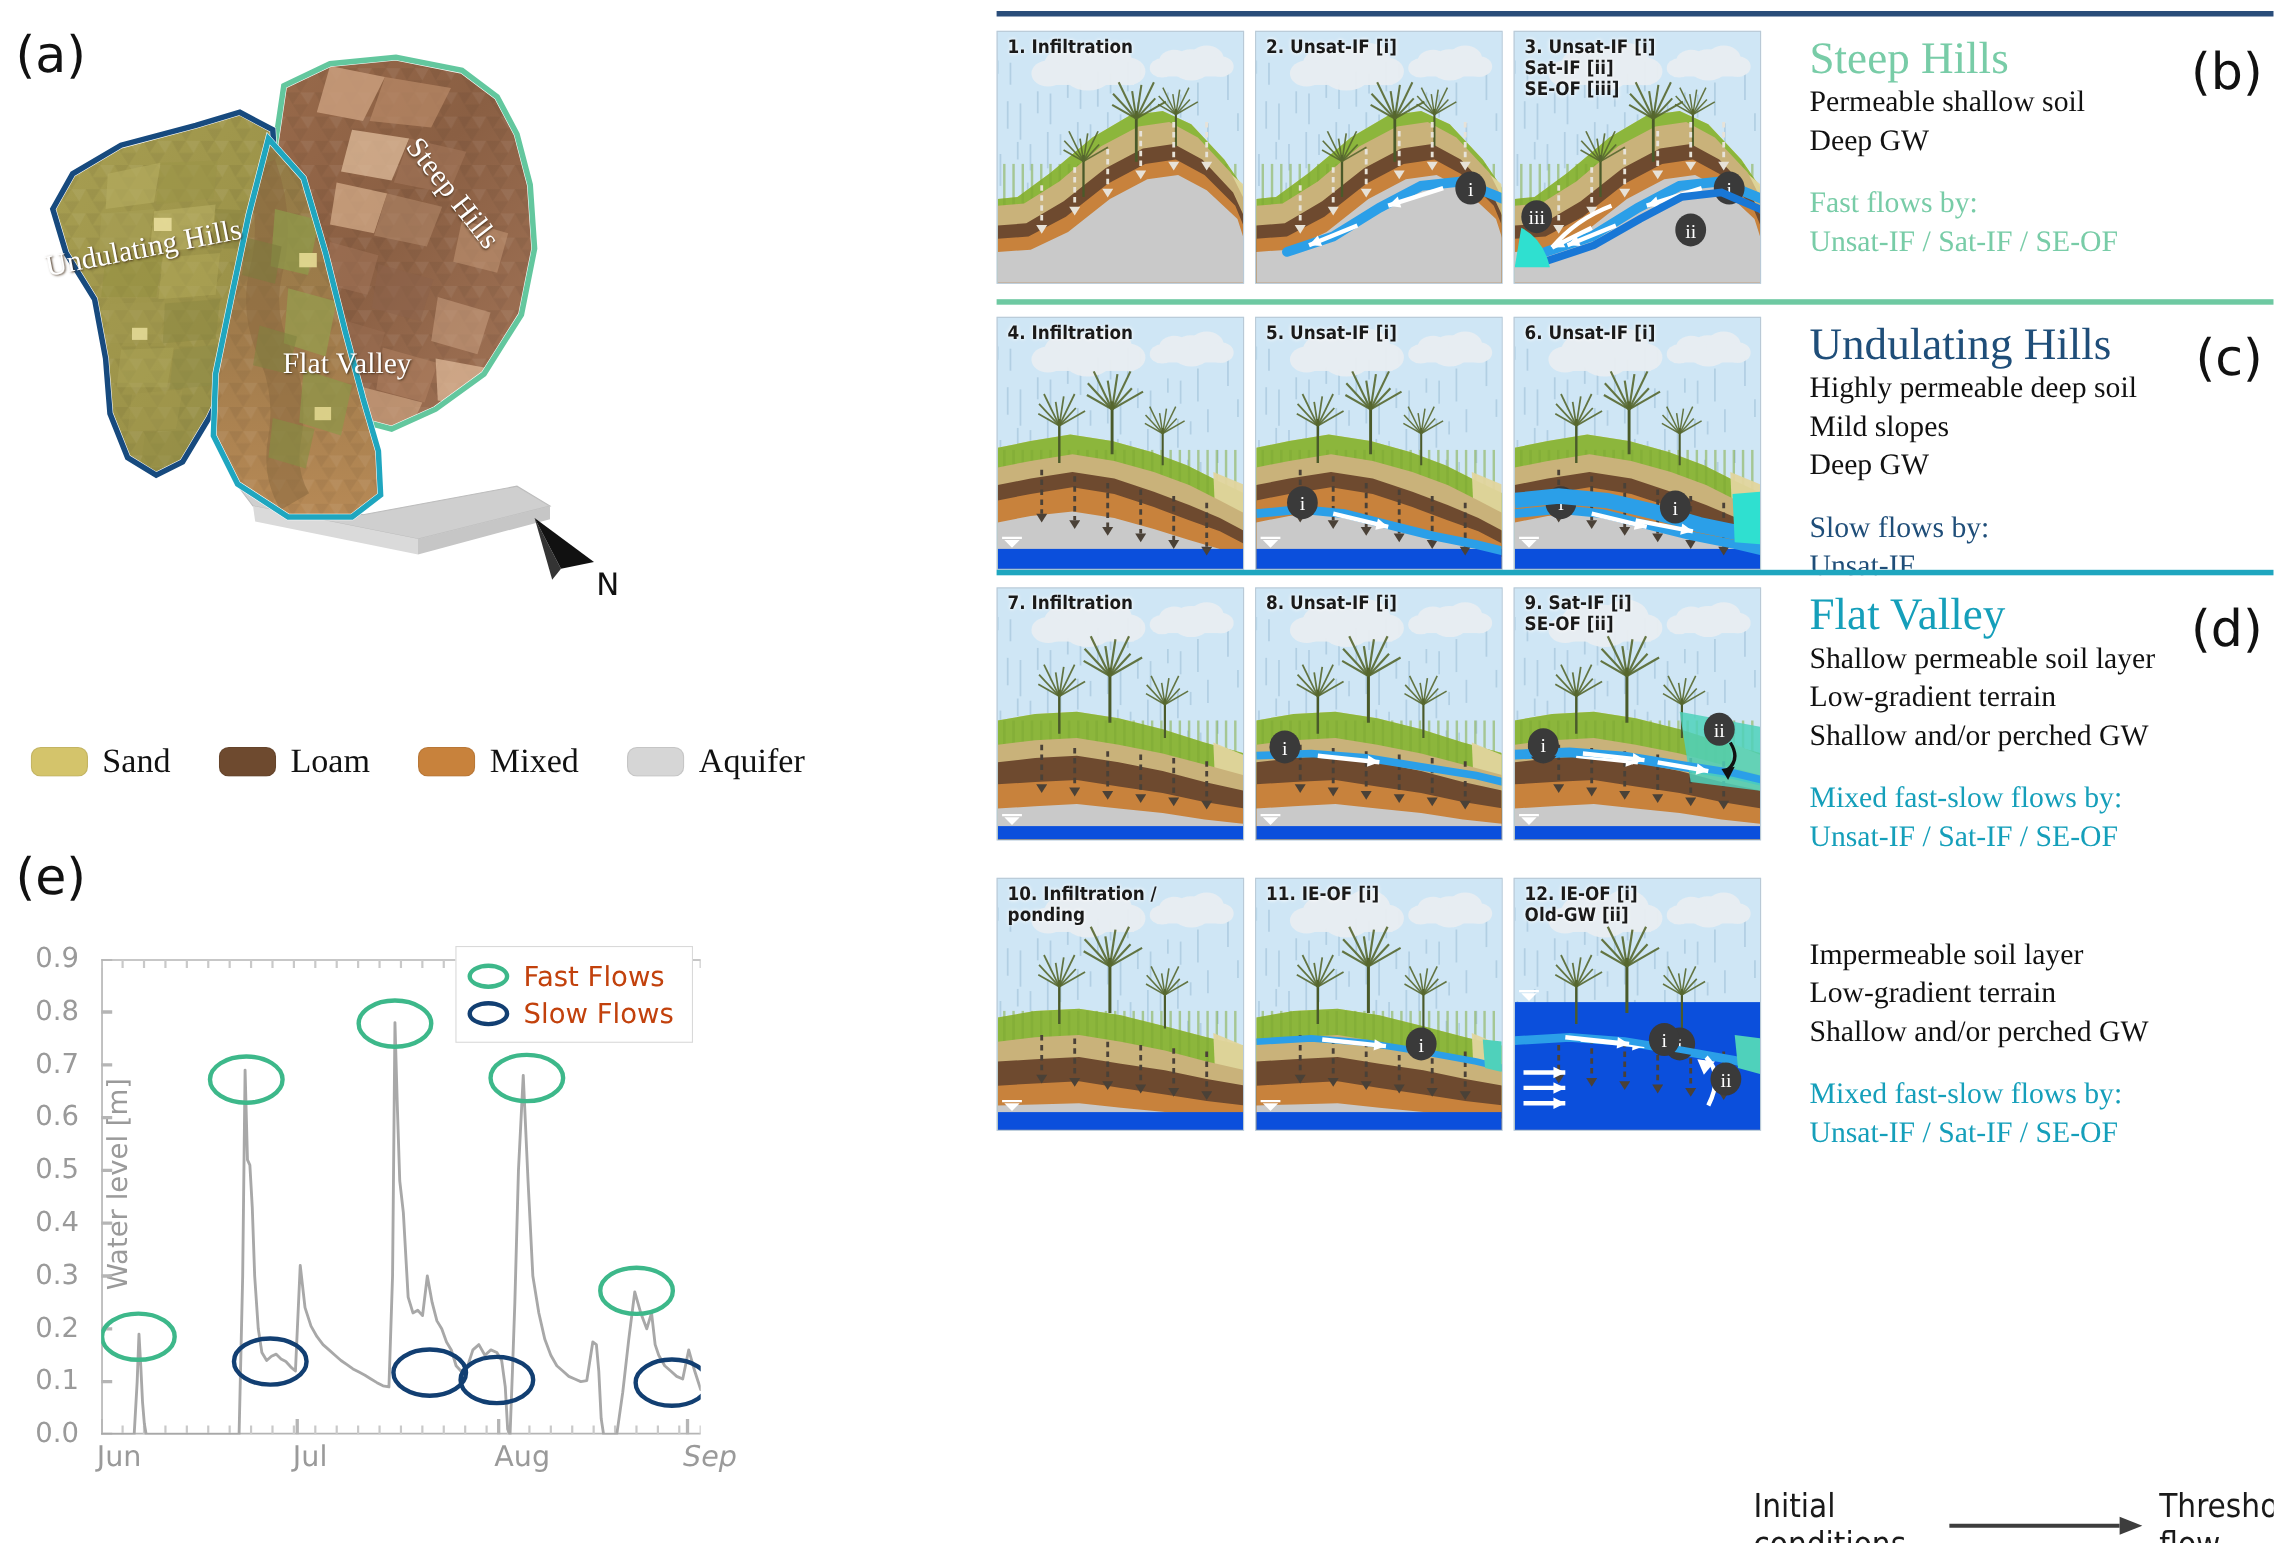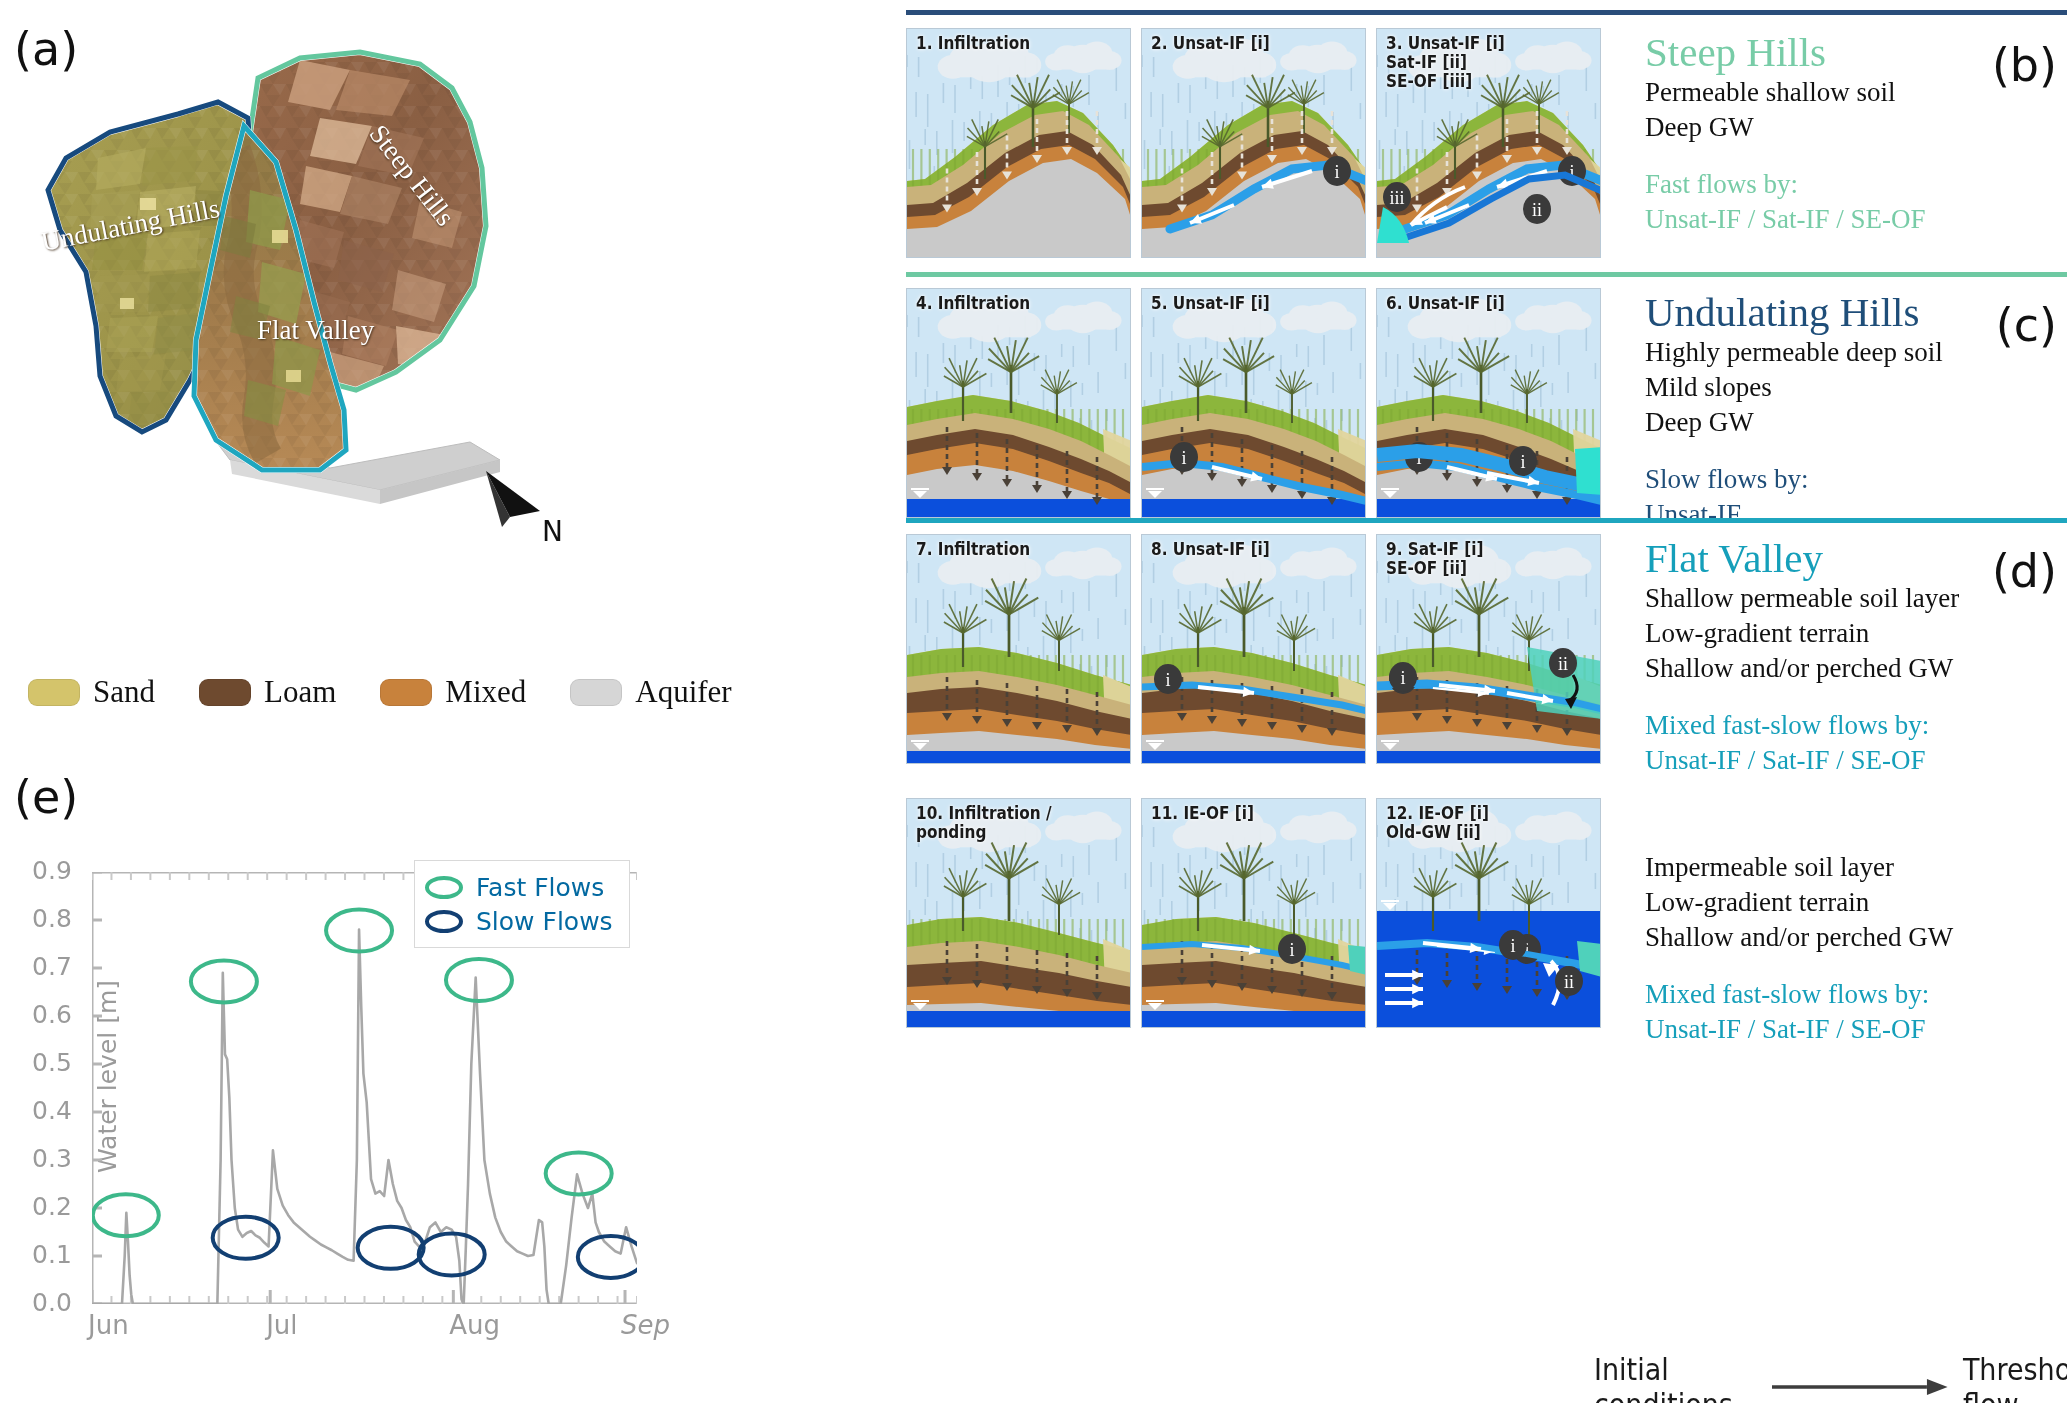--- a/index.html
+++ b/index.html
@@ -80,21 +80,21 @@
   #chart-legend {
     position:absolute; left:322px; top:-12px;
     border:1px solid #d9d9d9; background:#fff;
     padding:9px 16px 9px 10px;
   }
   .leg-row { display:flex; align-items:center; height:34px; }
   .leg-ell {
     width:38px; height:23px; border-radius:50%; margin-right:13px;
     background:transparent;
   }
-  .leg-txt { font-family:"DejaVu Sans", sans-serif; font-size:25px; color:#0369a1; }
+  .leg-txt { font-family:"DejaVu Sans", sans-serif; font-size:25px; color:#c2410c; }
 
   
   #right { position:absolute; left:690px; top:0px; width:1377px; height:1107px; }
 
   .row { position:absolute; left:0; width:1377px; }
   .row-rule { position:absolute; left:216px; width:1161px; height:5px; }
 
   .cells { position:absolute; left:216px; top:0; display:flex; gap:10px; }
   .cell {
     position:relative;

